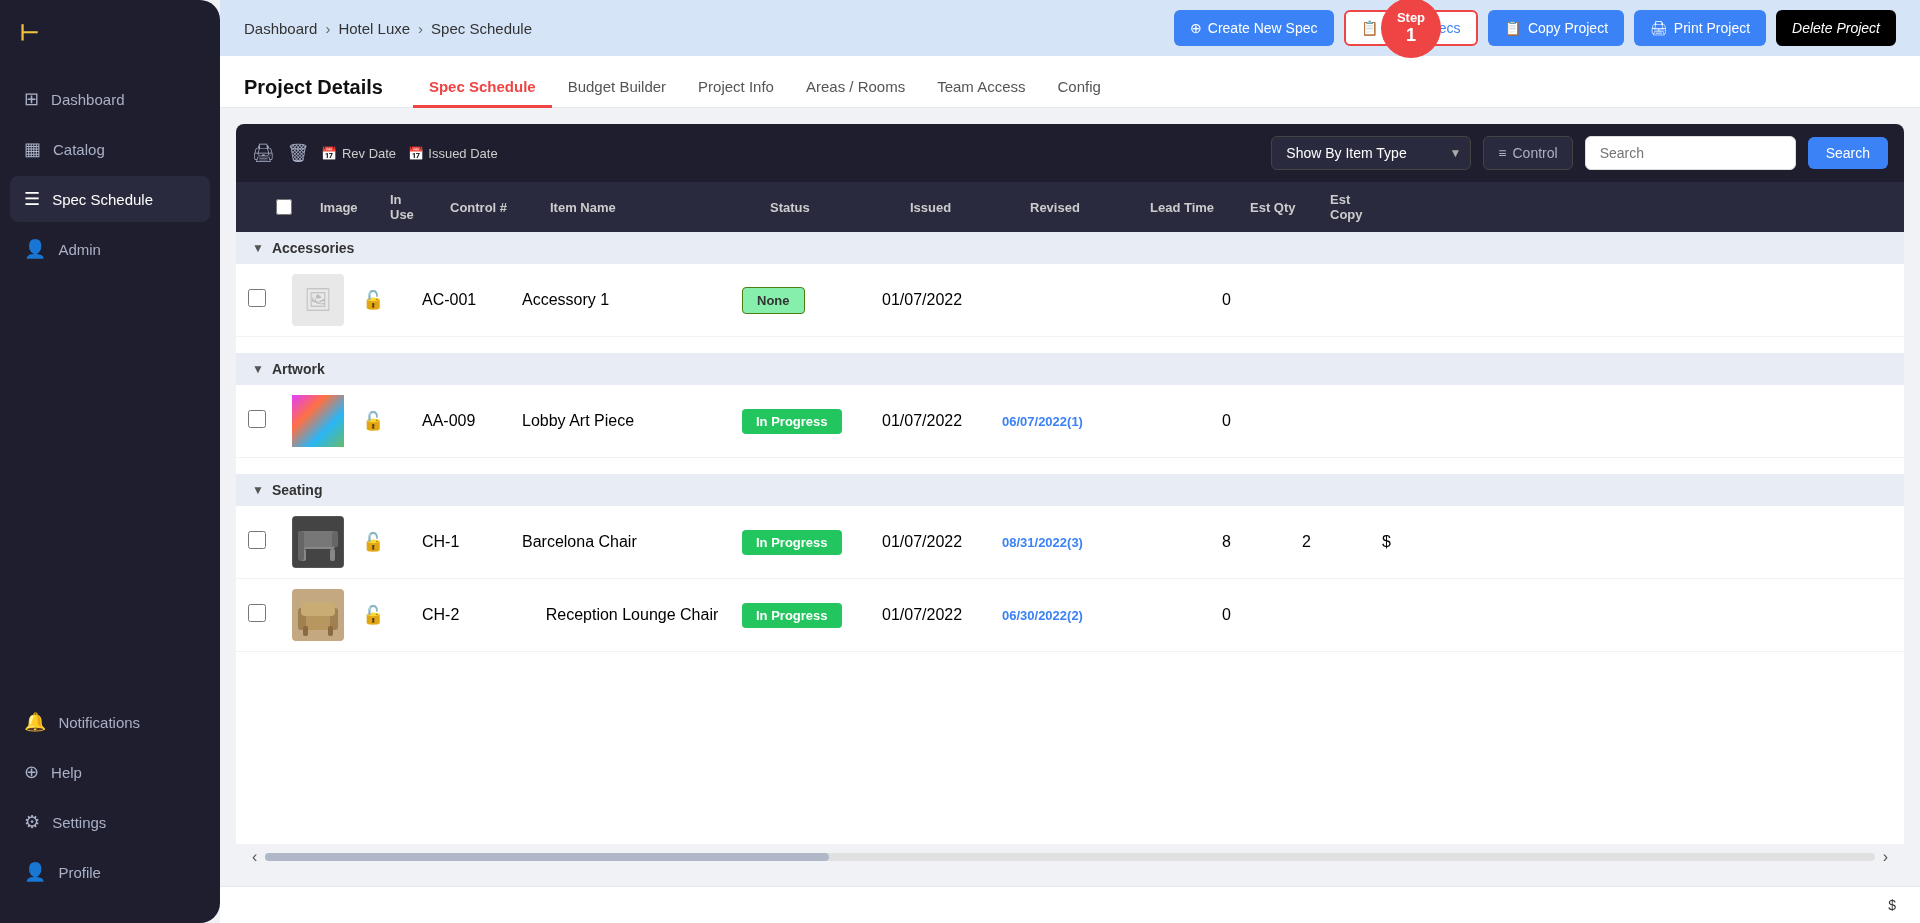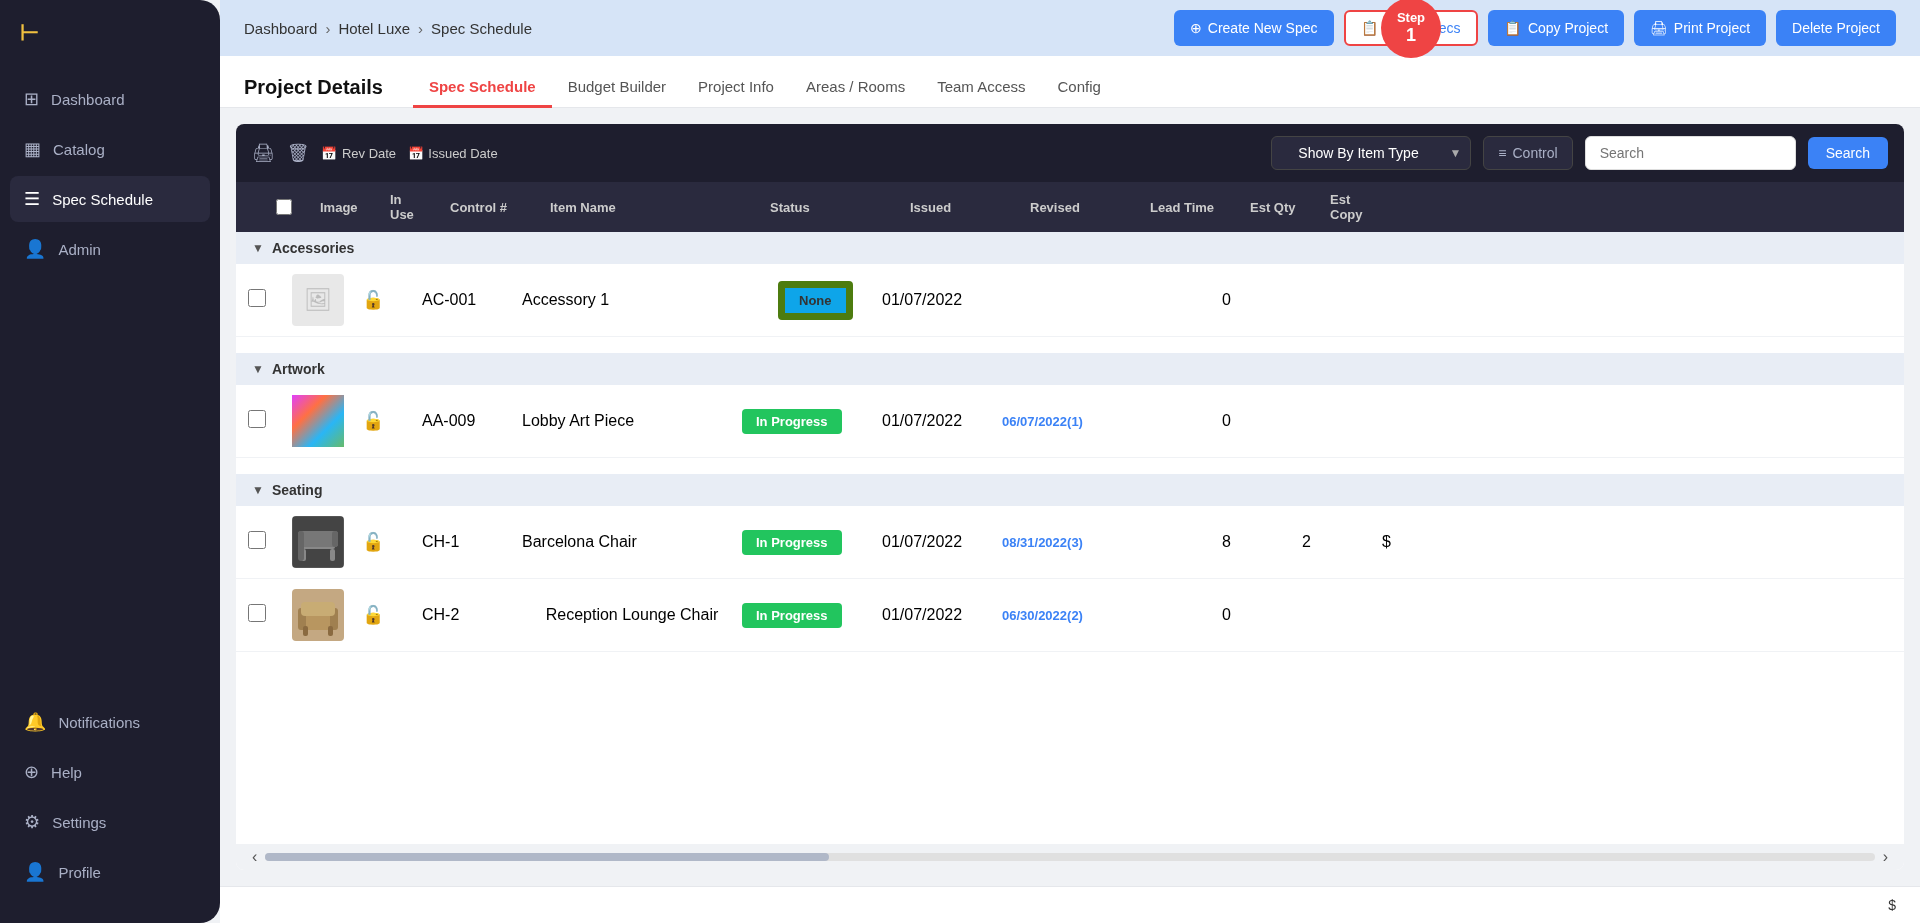--- a/index.html
+++ b/index.html
@@ -54,21 +54,21 @@
     .btn {
       display: flex; align-items: center; gap: 6px;
       padding: 8px 16px; border-radius: 6px;
       font-size: 14px; font-weight: 500;
       cursor: pointer; border: none;
     }
     .btn-blue { background: #3b82f6; color: #fff; }
     .btn-outlined { background: #fff; color: #3b82f6; border: 2px solid #ef4444; }
     .btn-copy-project { background: #3b82f6; color: #fff; }
     .btn-print { background: #3b82f6; color: #fff; }
-    .btn-delete { background: #3b82f6; color: #fff; }
+    .btn-delete { background: #000000; color: #fff; font-style: italic; }
 
     
     .project-tabs {
       background: #fff;
       padding: 12px 24px 0;
       display: flex; align-items: center; gap: 0;
       border-bottom: 1px solid #e5e7eb;
       flex-shrink: 0;
     }
     .project-tabs h2 { font-size: 20px; font-weight: 700; color: #111; margin-right: 30px; }
@@ -101,21 +101,21 @@
       flex-shrink: 0;
     }
     .toolbar-icon { color: #aab0c6; font-size: 18px; cursor: pointer; }
     .toolbar-spacer { flex: 1; }
     .select-dropdown {
       appearance: none;
       background: #2a2a3e;
       color: #fff;
       border: 1px solid #444;
       border-radius: 6px;
-      padding: 8px 36px 8px 26px;
+      padding: 8px 36px 8px 14px;
       font-size: 14px;
       cursor: pointer;
       min-width: 200px;
     }
     .dropdown-wrapper { position: relative; display: flex; align-items: center; }
     .dropdown-arrow { position: absolute; right: 10px; color: #aaa; pointer-events: none; font-size: 12px; }
     .filter-btn {
       display: flex; align-items: center; gap: 6px;
       background: #2a2a3e; color: #aab0c6;
       border: 1px solid #444; border-radius: 6px;
@@ -172,21 +172,21 @@
       font-size: 20px; color: #aaa;
       overflow: hidden;
     }
     .lock-icon { font-size: 18px; cursor: pointer; }
 
     .status-badge {
       padding: 5px 14px; border-radius: 4px;
       font-size: 13px; font-weight: 600;
       text-align: center; display: inline-block;
     }
-    .status-none { background: #0ea5e9; color: #333; border: 7px solid #4d7c0f; margin-left: 36px; }
+    .status-none { background: #86efac; color: #333; border: 1px solid #4d7c0f; }
     .status-in-progress { background: #22c55e; color: #fff; }
 
     .revised-link { color: #3b82f6; font-weight: 600; font-size: 13px; cursor: pointer; }
 
     .checkbox { width: 18px; height: 18px; cursor: pointer; }
 
     
     .table-body::-webkit-scrollbar { width: 8px; }
     .table-body::-webkit-scrollbar-track { background: #f0f2f5; }
     .table-body::-webkit-scrollbar-thumb { background: #c0c0c0; border-radius: 4px; }

